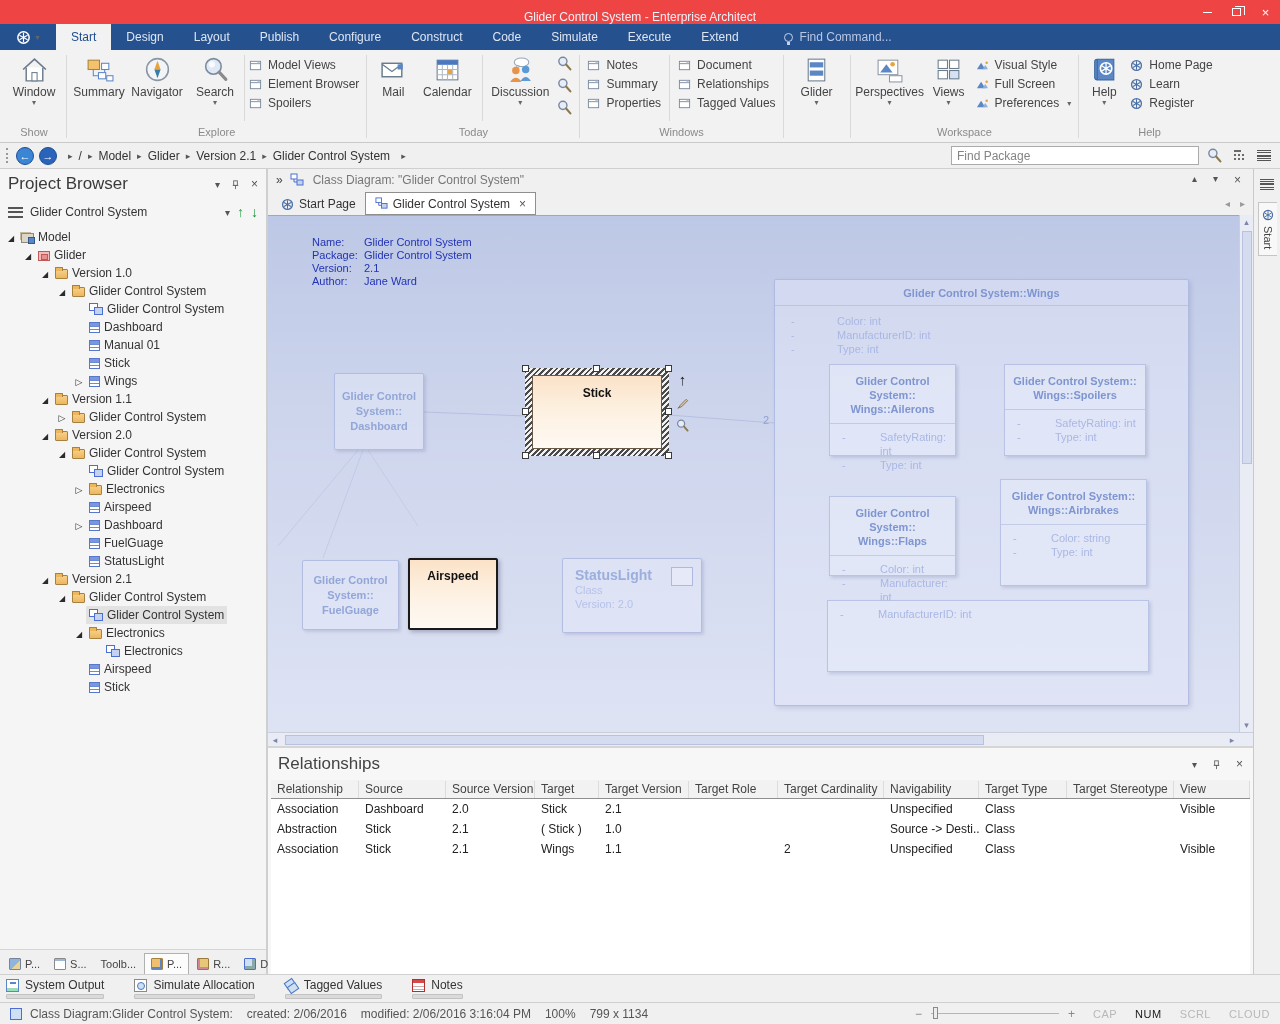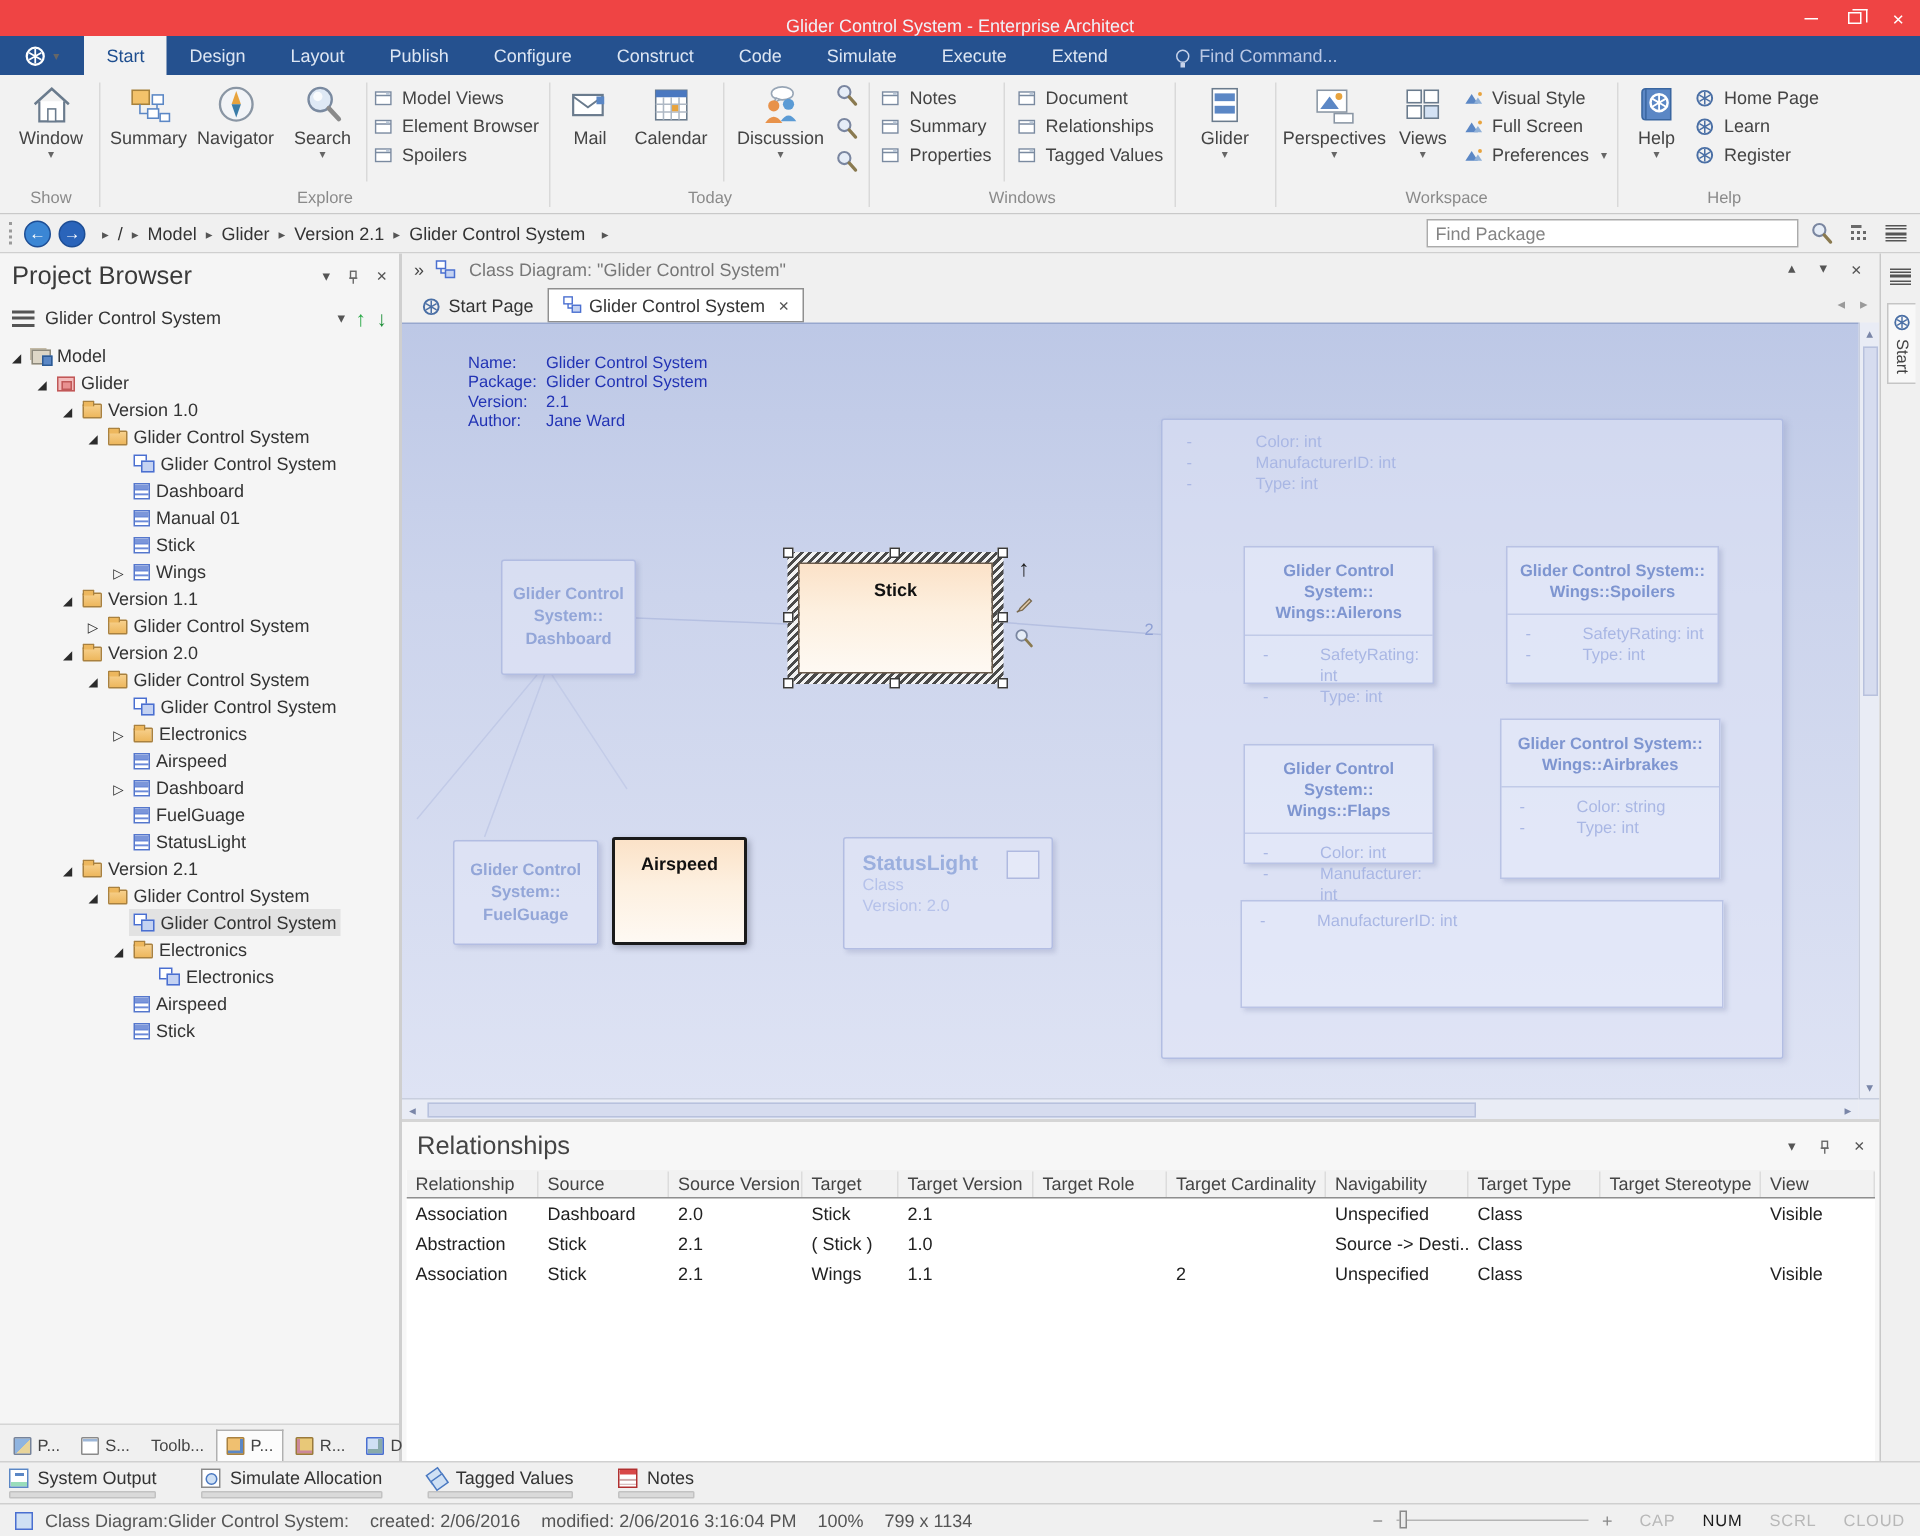--- a/index.html
+++ b/index.html
@@ -1092,20 +1092,21 @@
                   </svg>
                 </span>
               <span class="icn">
                   <svg width="13" height="13">
                     <use href="#s-magnifier"></use>
                   </svg>
                 </span>
             </div>
 
             <div class="wings" style="left:506px;top:63px;width:415px;height:427px">
+              <div class="wtitle">Glider Control System::Wings</div>
               <div class="wattrs">
 
               <div class="wattr">
                     <span class="wvis">-</span>
                     <span>Color: int</span>
                   </div>
                   <div class="wattr">
                     <span class="wvis">-</span>
                     <span>ManufacturerID: int</span>
                   </div>

